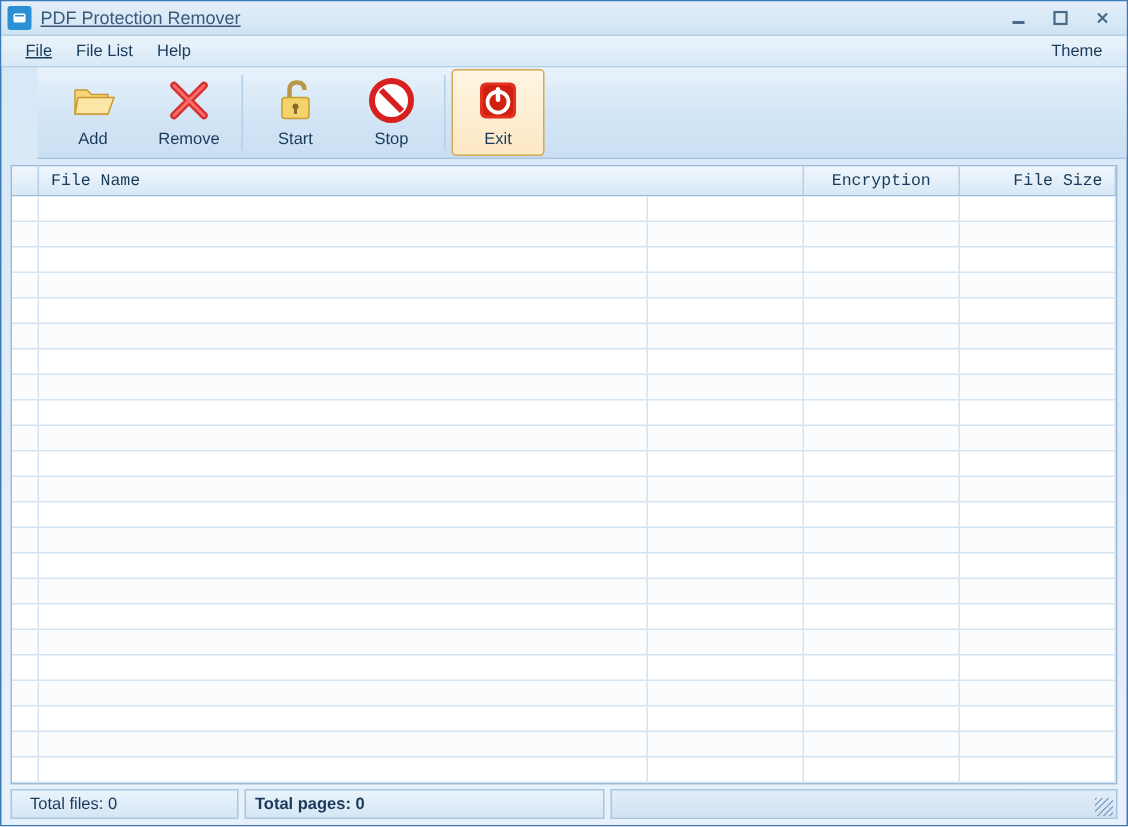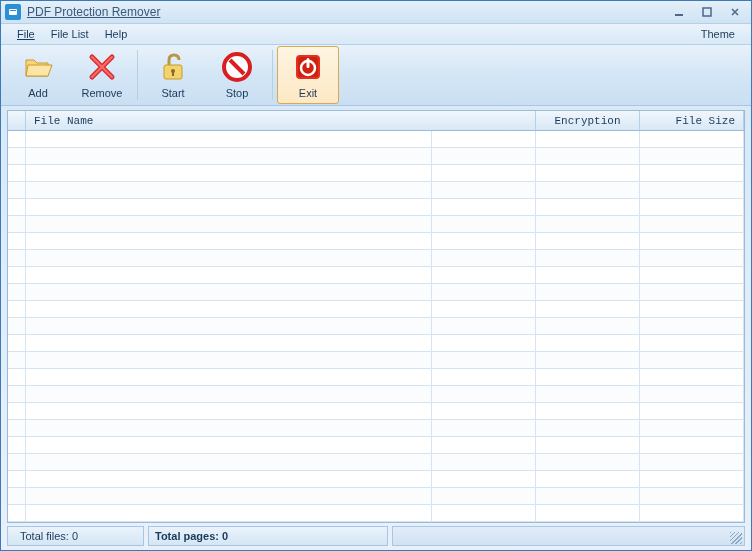--- a/index.html
+++ b/index.html
@@ -12,21 +12,21 @@
 .titlebar-icon svg { width: 10px; height: 10px; }
 .titlebar-text { color: #3a5a7a; font-size: 12px; flex: 1; text-decoration: underline; }
 .titlebar-controls { display: flex; gap: 4px; }
 .titlebar-btn { width: 24px; height: 16px; display: flex; align-items: center; justify-content: center; cursor: pointer; color: #4a6a8a; }
 
 .menubar { height: 22px; background: linear-gradient(to bottom, #eaf3fb 0%, #d8e9f7 100%); display: flex; align-items: center; padding: 0 8px; border-bottom: 1px solid #b4cfe8; }
 .menu-item { padding: 2px 8px; color: #1a3a5a; cursor: pointer; text-decoration: underline; text-decoration-color: transparent; }
 .menu-item .underline { text-decoration: underline; }
 .menu-spacer { flex: 1; }
 
-.toolbar { height: 66px; background: linear-gradient(to bottom, #e8f2fb 0%, #d4e6f6 50%, #cadff2 100%); display: flex; align-items: center; padding: 0 6px; border-bottom: 1px solid #a8c6e2; gap: 2px; }
+.toolbar { height: 66px; background: linear-gradient(to bottom, #e8f2fb 0%, #d4e6f6 50%, #cadff2 100%); display: flex; align-items: center; padding: 0 6px; border-bottom: 1px solid #a8c6e2; gap: 2px; margin-left: 24px; }
 .tool-btn { width: 62px; height: 58px; display: flex; flex-direction: column; align-items: center; justify-content: center; cursor: pointer; border: 1px solid transparent; border-radius: 3px; gap: 4px; }
 .tool-btn.selected { background: linear-gradient(to bottom, #fef5e2 0%, #fde8c4 100%); border: 1px solid #d8a955; }
 .tool-icon { width: 32px; height: 32px; display: flex; align-items: center; justify-content: center; }
 .tool-label { color: #1a3a5a; font-size: 11px; }
 .tool-sep { width: 1px; height: 50px; background: #b4cfe8; margin: 0 2px; }
 
 .content { flex: 1; margin: 4px 6px 2px 6px; display: flex; flex-direction: column; }
 .grid-container { flex: 1; border: 1px solid #9bbad6; background: #fff; display: flex; flex-direction: column; overflow: hidden; }
 .grid-header { display: flex; height: 20px; background: linear-gradient(to bottom, #f0f6fc 0%, #d8e8f6 100%); border-bottom: 1px solid #9bbad6; font-family: Liberation Mono, monospace; }
 .grid-header-cell { border-right: 1px solid #b4cfe8; display: flex; align-items: center; padding: 0 8px; color: #1a3a5a; }
@@ -40,21 +40,21 @@
 .grid-row:nth-child(even) { background: #fafcfe; }
 .gr-corner { width: 18px; border-right: 1px solid #d4e4f2; }
 .gr-cell { border-right: 1px solid #d4e4f2; }
 .gr-filename { flex: 1; }
 .gr-enc { width: 104px; }
 .gr-pages { width: 104px; }
 .gr-size { width: 104px; }
 
 .statusbar { height: 22px; display: flex; align-items: center; margin: 0 6px 4px 6px; gap: 4px; }
 .status-panel { background: linear-gradient(to bottom, #eaf3fb 0%, #d4e6f5 100%); border: 1px solid #a8c6e2; height: 20px; display: flex; align-items: center; padding: 0 6px; color: #1a3a5a; }
-.sp1 { width: 137px; padding-left: 12px; }
+.sp1 { width: 152px; padding-left: 12px; }
 .sp2 { width: 240px; font-weight: bold; }
 .sp-scroll { flex: 1; background: linear-gradient(to bottom, #e2edf8 0%, #d0e2f3 100%); position: relative; }
 .sp-scroll::after { content: ''; position: absolute; right: 2px; bottom: 1px; width: 12px; height: 12px; background: repeating-linear-gradient(135deg, #8aa8c6 0 1px, transparent 1px 3px); }
 </style>
 </head>
 <body>
 
 <div class="window">
 
   <div class="titlebar">

